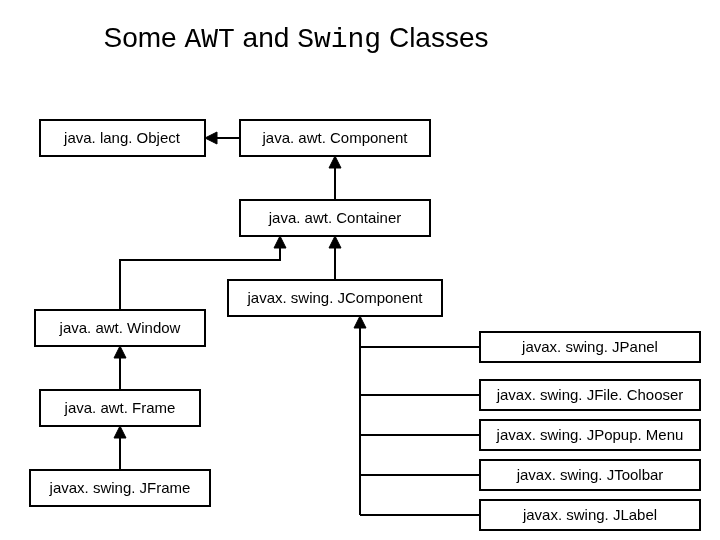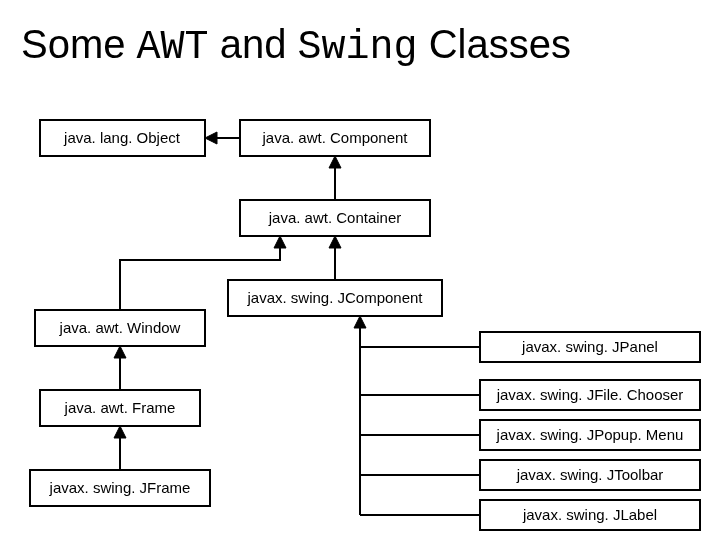--- a/index.html
+++ b/index.html
@@ -11,21 +11,21 @@
     font-family: Arial, Helvetica, sans-serif;
     position: relative;
     overflow: hidden;
   }
   .title {
     position: absolute;
     top: 22px;
     left: 0;
     width: 592px;
     text-align: center;
-    font-size: 40px;
+    font-size: 28px;
     font-weight: normal;
     color: #000;
   }
   .title .sans { font-family: Arial, Helvetica, sans-serif; }
   .title .mono { font-family: "Courier New", Courier, monospace; }
   svg {
     position: absolute;
     top: 0;
     left: 0;
   }

